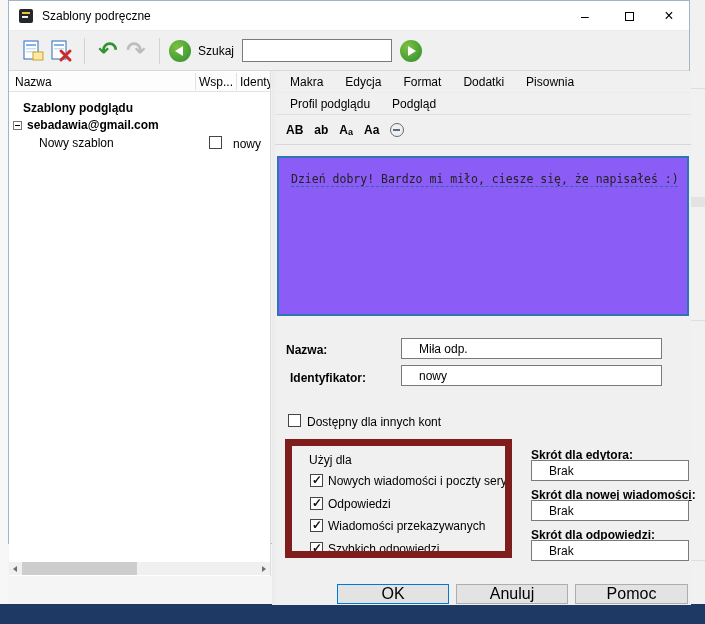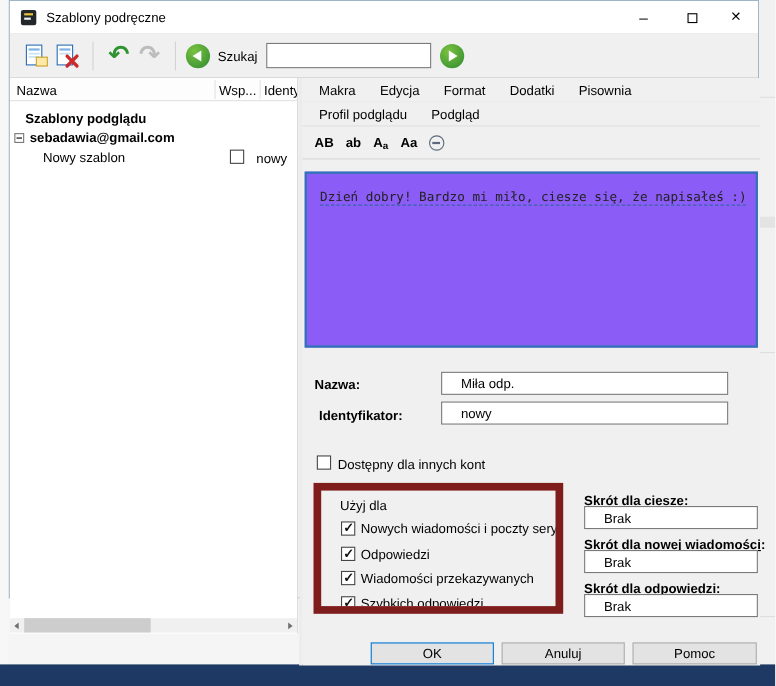--- a/index.html
+++ b/index.html
@@ -96,21 +96,21 @@
   .gb-r0 { top: 27px; } .gb-r1 { top: 50px; } .gb-r2 { top: 72px; } .gb-r3 { top: 95px; }
   .gb-row span.lbl { vertical-align: middle; }
 
   .sc-label { position: absolute; left: 256px; font-weight: bold; white-space: nowrap; }
   .sc-label u { text-decoration: underline; }
   .sc-input { left: 256px; width: 158px; }
   .sc-l0 { top: 377px; } .sc-i0 { top: 389px; }
   .sc-l1 { top: 417px; } .sc-i1 { top: 429px; }
   .sc-l2 { top: 457px; } .sc-i2 { top: 469px; }
 
-  .dlg-btn { position: absolute; top: 583px; width: 112px; height: 20px; background: #e3e3e3; border: 1px solid #adadad; text-align: center; line-height: 18px; font-size: 12px; }
+  .dlg-btn { position: absolute; top: 583px; width: 112px; height: 20px; background: #e3e3e3; border: 1px solid #adadad; text-align: center; line-height: 18px; font-size: 16px; }
   .btn-ok { left: 328px; border-color: #0078d7; }
   .btn-cancel { left: 447px; }
   .btn-help { left: 566px; width: 113px; }
 </style>
 </head>
 <body>
 
 <div class="screen">
 
   <div class="strip-left"></div>
@@ -243,21 +243,21 @@
           <span class="cb checked"></span><span class="lbl">Odpowiedzi</span>
         </div>
         <div class="gb-row gb-r2">
           <span class="cb checked"></span><span class="lbl">Wiadomości przekazywanych</span>
         </div>
         <div class="gb-row gb-r3">
           <span class="cb checked"></span><span class="lbl">Szybkich odpowiedzi</span>
         </div>
       </div>
 
-      <span class="sc-label sc-l0"><span>Skrót dla </span><u>ciesze</u><span>:</span></span>
+      <span class="sc-label sc-l0"><span>Skrót dla </span><u>edytora</u><span>:</span></span>
       <input class="finput sc-input sc-i0" type="text" value="Brak" style="">
 
       <span class="sc-label sc-l1"><span>Skrót dla </span><u>nowej wiadomości</u><span>:</span></span>
       <input class="finput sc-input sc-i1" type="text" value="Brak" style="">
 
       <span class="sc-label sc-l2"><span>Skrót dla </span><u>odpowiedzi</u><span>:</span></span>
       <input class="finput sc-input sc-i2" type="text" value="Brak" style="">
 
     </div>
 

